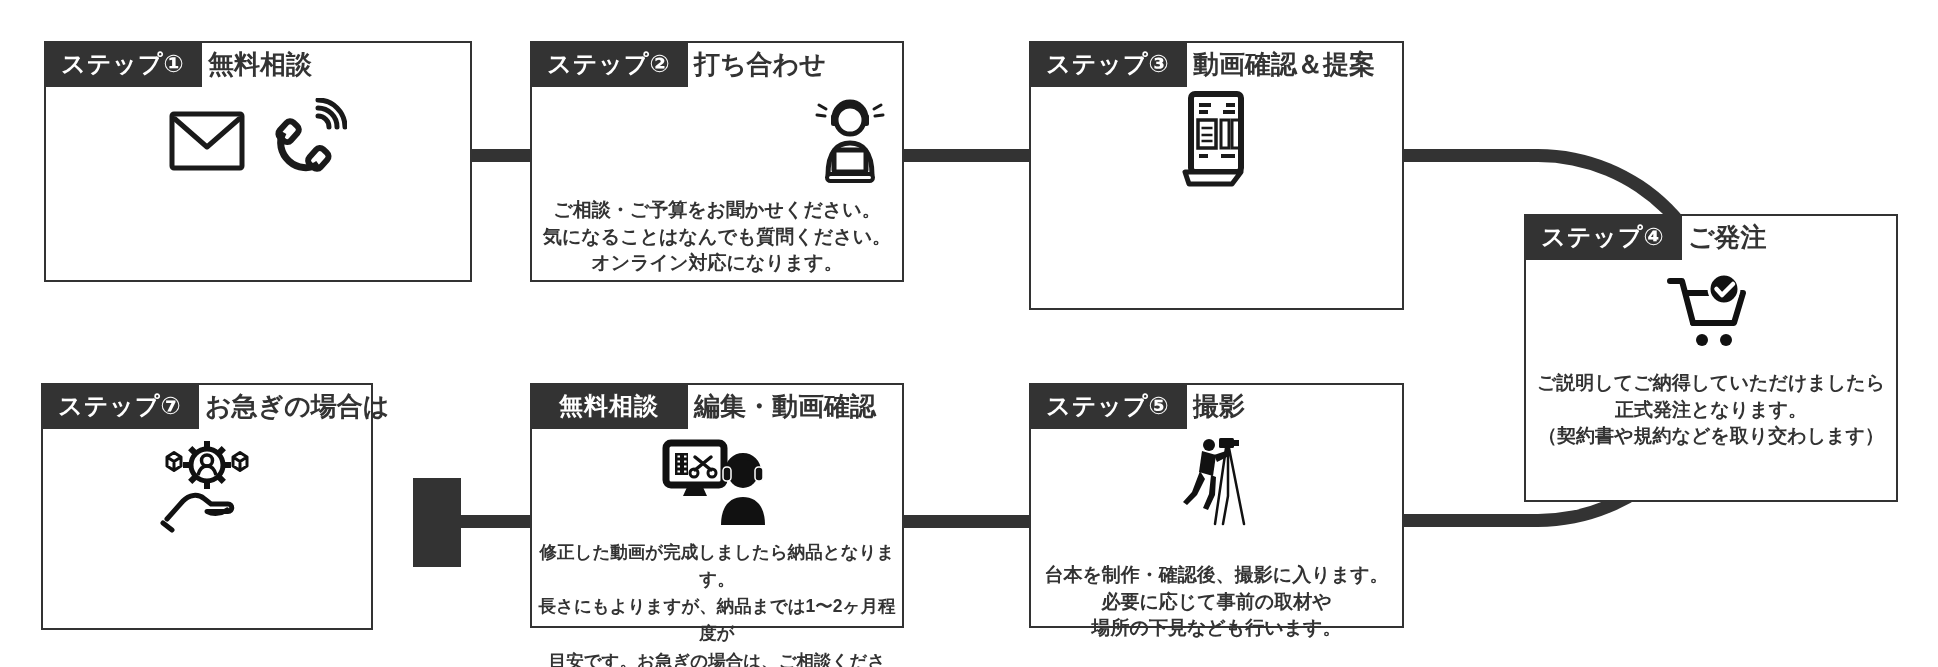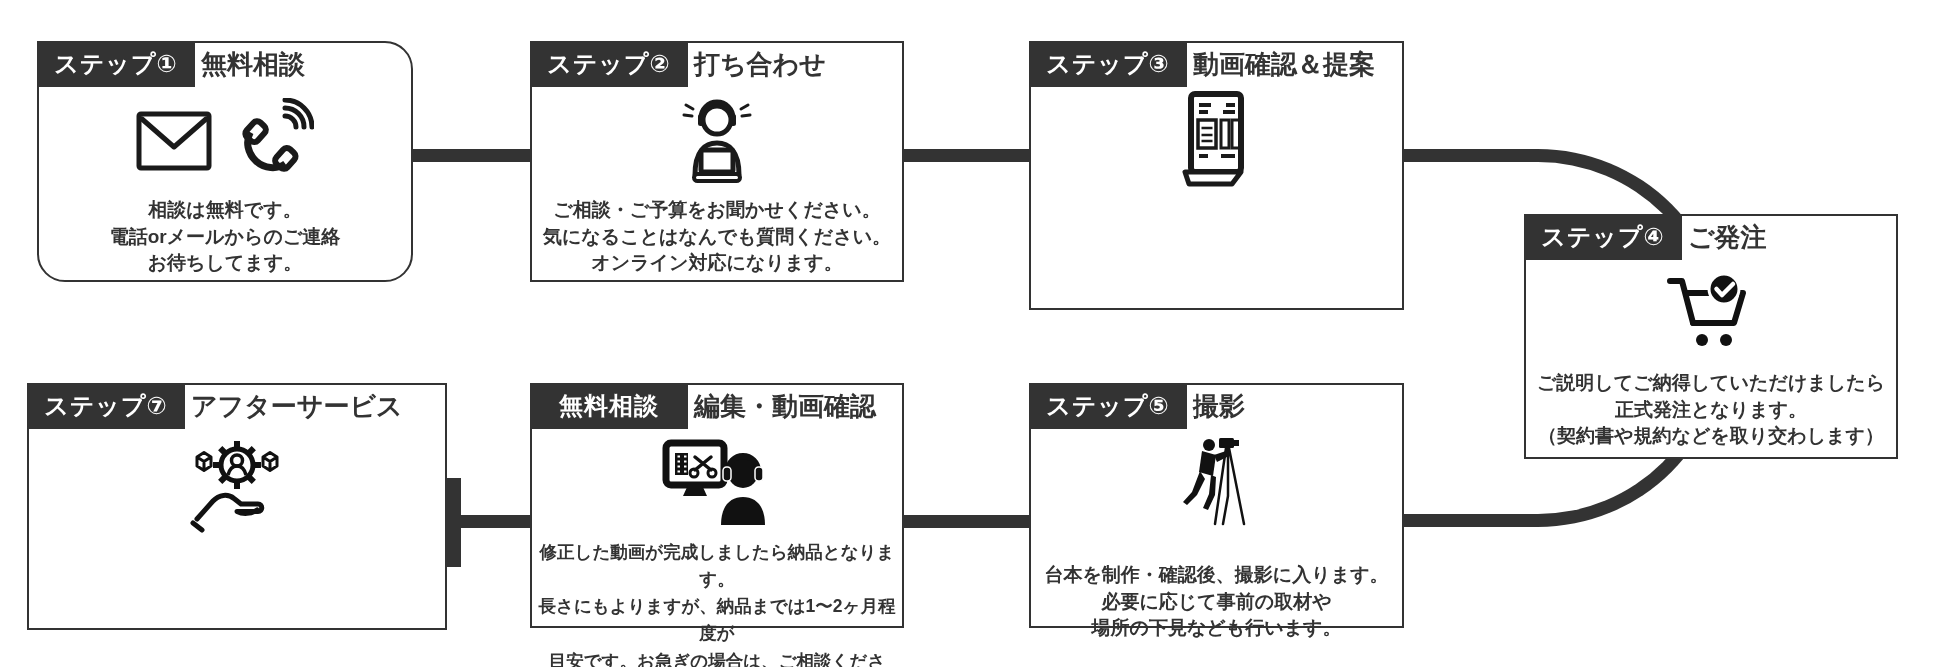--- a/index.html
+++ b/index.html
@@ -51,47 +51,44 @@
 
 <div class="stage">
 
   <div class="bar" style="left:403px;top:149px;width:127px;height:13px;"></div>
   <div class="bar" style="left:903px;top:149px;width:126px;height:13px;"></div>
   <div class="ring"></div>
   <div class="bar" style="left:903px;top:515px;width:126px;height:13px;"></div>
   <div class="bar" style="left:461px;top:515px;width:69px;height:13px;"></div>
   <div class="terminal-block"></div>
 
-  <div class="card" style="left:37px;top:41px;width:376px;height:241px;border-radius:28px;">
+  <div class="card" style="left:44px;top:41px;width:428px;height:241px;">
     <div class="card-header">
       <div class="badge">ステップ①</div>
       <div class="title">無料相談</div>
     </div>
     <div class="icon-zone">
       <svg width="76" height="60" viewBox="0 0 76 60">
         <rect x="3" y="3" width="70" height="54" rx="2" fill="none" stroke="#1a1a1a" stroke-width="5"></rect>
         <path d="M6 8 L38 36 L70 8" fill="none" stroke="#1a1a1a" stroke-width="5" stroke-linecap="round" stroke-linejoin="round"></path>
       </svg>
       <svg width="86" height="86" viewBox="0 0 86 86">
         <g transform="rotate(42 36 52)">
           <rect x="10" y="34" width="15" height="20" rx="5" fill="none" stroke="#1a1a1a" stroke-width="6"></rect>
           <rect x="50" y="34" width="15" height="20" rx="5" fill="none" stroke="#1a1a1a" stroke-width="6"></rect>
           <path d="M14 48 a24 22 0 0 0 47 0" fill="none" stroke="#1a1a1a" stroke-width="7"></path>
         </g>
         <path d="M57 18 a11 11 0 0 1 11 11" fill="none" stroke="#1a1a1a" stroke-width="5" stroke-linecap="round"></path>
         <path d="M57 10 a19 19 0 0 1 19 19" fill="none" stroke="#1a1a1a" stroke-width="5" stroke-linecap="round"></path>
         <path d="M57 2 a27 27 0 0 1 27 27" fill="none" stroke="#1a1a1a" stroke-width="5" stroke-linecap="round"></path>
       </svg>
     </div>
-    <div class="desc">相談は無料です。
-電話orメールからのご連絡
-お待ちしてます。</div>
-  </div>
-
-  <div class="card" style="left:530px;top:41px;width:374px;height:241px;">
+  </div>
+
+  <div class="card" style="left:530px;top:41px;width:374px;height:241px;align-items:flex-end;">
     <div class="card-header">
       <div class="badge">ステップ②</div>
       <div class="title">打ち合わせ</div>
     </div>
     <div class="icon-zone">
       <svg width="104" height="96" viewBox="0 0 104 96">
         <path d="M28 16 l-7-4 M27 23 l-8-1" stroke="#1a1a1a" stroke-width="3" stroke-linecap="round"></path>
         <path d="M76 16 l7-4 M77 23 l8-1" stroke="#1a1a1a" stroke-width="3" stroke-linecap="round"></path>
         <circle cx="52" cy="27" r="14" fill="#fff" stroke="#1a1a1a" stroke-width="5"></circle>
         <path d="M36 25 a16 16 0 0 1 32 0" fill="none" stroke="#1a1a1a" stroke-width="5"></path>
@@ -119,21 +116,21 @@
         <rect x="33" y="30" width="18" height="28" fill="none" stroke="#1a1a1a" stroke-width="3.5"></rect>
         <path d="M36.5 38 h11 M36.5 45 h11 M36.5 51 h11" stroke="#1a1a1a" stroke-width="2.5"></path>
         <rect x="56" y="30" width="8" height="28" fill="none" stroke="#1a1a1a" stroke-width="3"></rect>
         <rect x="67" y="30" width="8" height="28" fill="none" stroke="#1a1a1a" stroke-width="3"></rect>
         <path d="M56 66 h14 M34 66 h9" stroke="#1a1a1a" stroke-width="4"></path>
         <path d="M20 82 h56 l-9 12 H24 z" fill="#fff" stroke="#1a1a1a" stroke-width="5" stroke-linejoin="round"></path>
       </svg>
     </div>
   </div>
 
-  <div class="card front" style="left:1524px;top:214px;width:374px;height:245px;">
+  <div class="card front" style="left:1524px;top:214px;width:374px;height:288px;">
     <div class="card-header">
       <div class="badge">ステップ④</div>
       <div class="title">ご発注</div>
     </div>
     <div class="icon-zone">
       <svg width="96" height="92" viewBox="0 0 96 92">
         <path d="M7 13 h12 l11 42 h36" fill="none" stroke="#111" stroke-width="6" stroke-linecap="round" stroke-linejoin="round"></path>
         <path d="M23 25 h57 l-9 30 H30" fill="none" stroke="#111" stroke-width="6" stroke-linecap="round" stroke-linejoin="round"></path>
         <circle cx="39" cy="72" r="6" fill="#111"></circle>
         <circle cx="63" cy="72" r="6" fill="#111"></circle>
@@ -189,24 +186,24 @@
         <path d="M67 36 a15 15 0 0 1 30 0" fill="none" stroke="#111" stroke-width="6"></path>
         <rect x="62" y="32" width="8" height="14" rx="3.5" fill="#111" stroke="#fff" stroke-width="1.5"></rect>
         <rect x="94" y="32" width="8" height="14" rx="3.5" fill="#111" stroke="#fff" stroke-width="1.5"></rect>
       </svg>
     </div>
     <div class="desc small">修正した動画が完成しましたら納品となります。
 長さにもよりますが、納品までは1〜2ヶ月程度が
 目安です。お急ぎの場合は、ご相談ください。</div>
   </div>
 
-  <div class="card" style="left:27px;top:383px;width:420px;height:247px;align-items:center;">
+  <div class="card" style="left:41px;top:383px;width:332px;height:247px;align-items:center;">
     <div class="card-header">
       <div class="badge">ステップ⑦</div>
-      <div class="title">アフターサービス</div>
+      <div class="title">お急ぎの場合は</div>
     </div>
     <div class="icon-zone">
       <svg width="104" height="100" viewBox="0 0 104 100">
         <g stroke="#111" stroke-width="6">
           <path d="M68 32 h8 M52 48 v8 M36 32 h-8 M52 16 v-8"></path>
           <path d="M63.3 43.3 l5.5 5.5 M40.7 43.3 l-5.5 5.5 M40.7 20.7 l-5.5-5.5 M63.3 20.7 l5.5-5.5"></path>
         </g>
         <circle cx="52" cy="32" r="16" fill="#fff" stroke="#111" stroke-width="5"></circle>
         <circle cx="52" cy="27.5" r="5.5" fill="none" stroke="#111" stroke-width="3.5"></circle>
         <path d="M43 42 c1.5-6 5-9 9-9 c4 0 7.5 3 9 9" fill="none" stroke="#111" stroke-width="3.5"></path>

